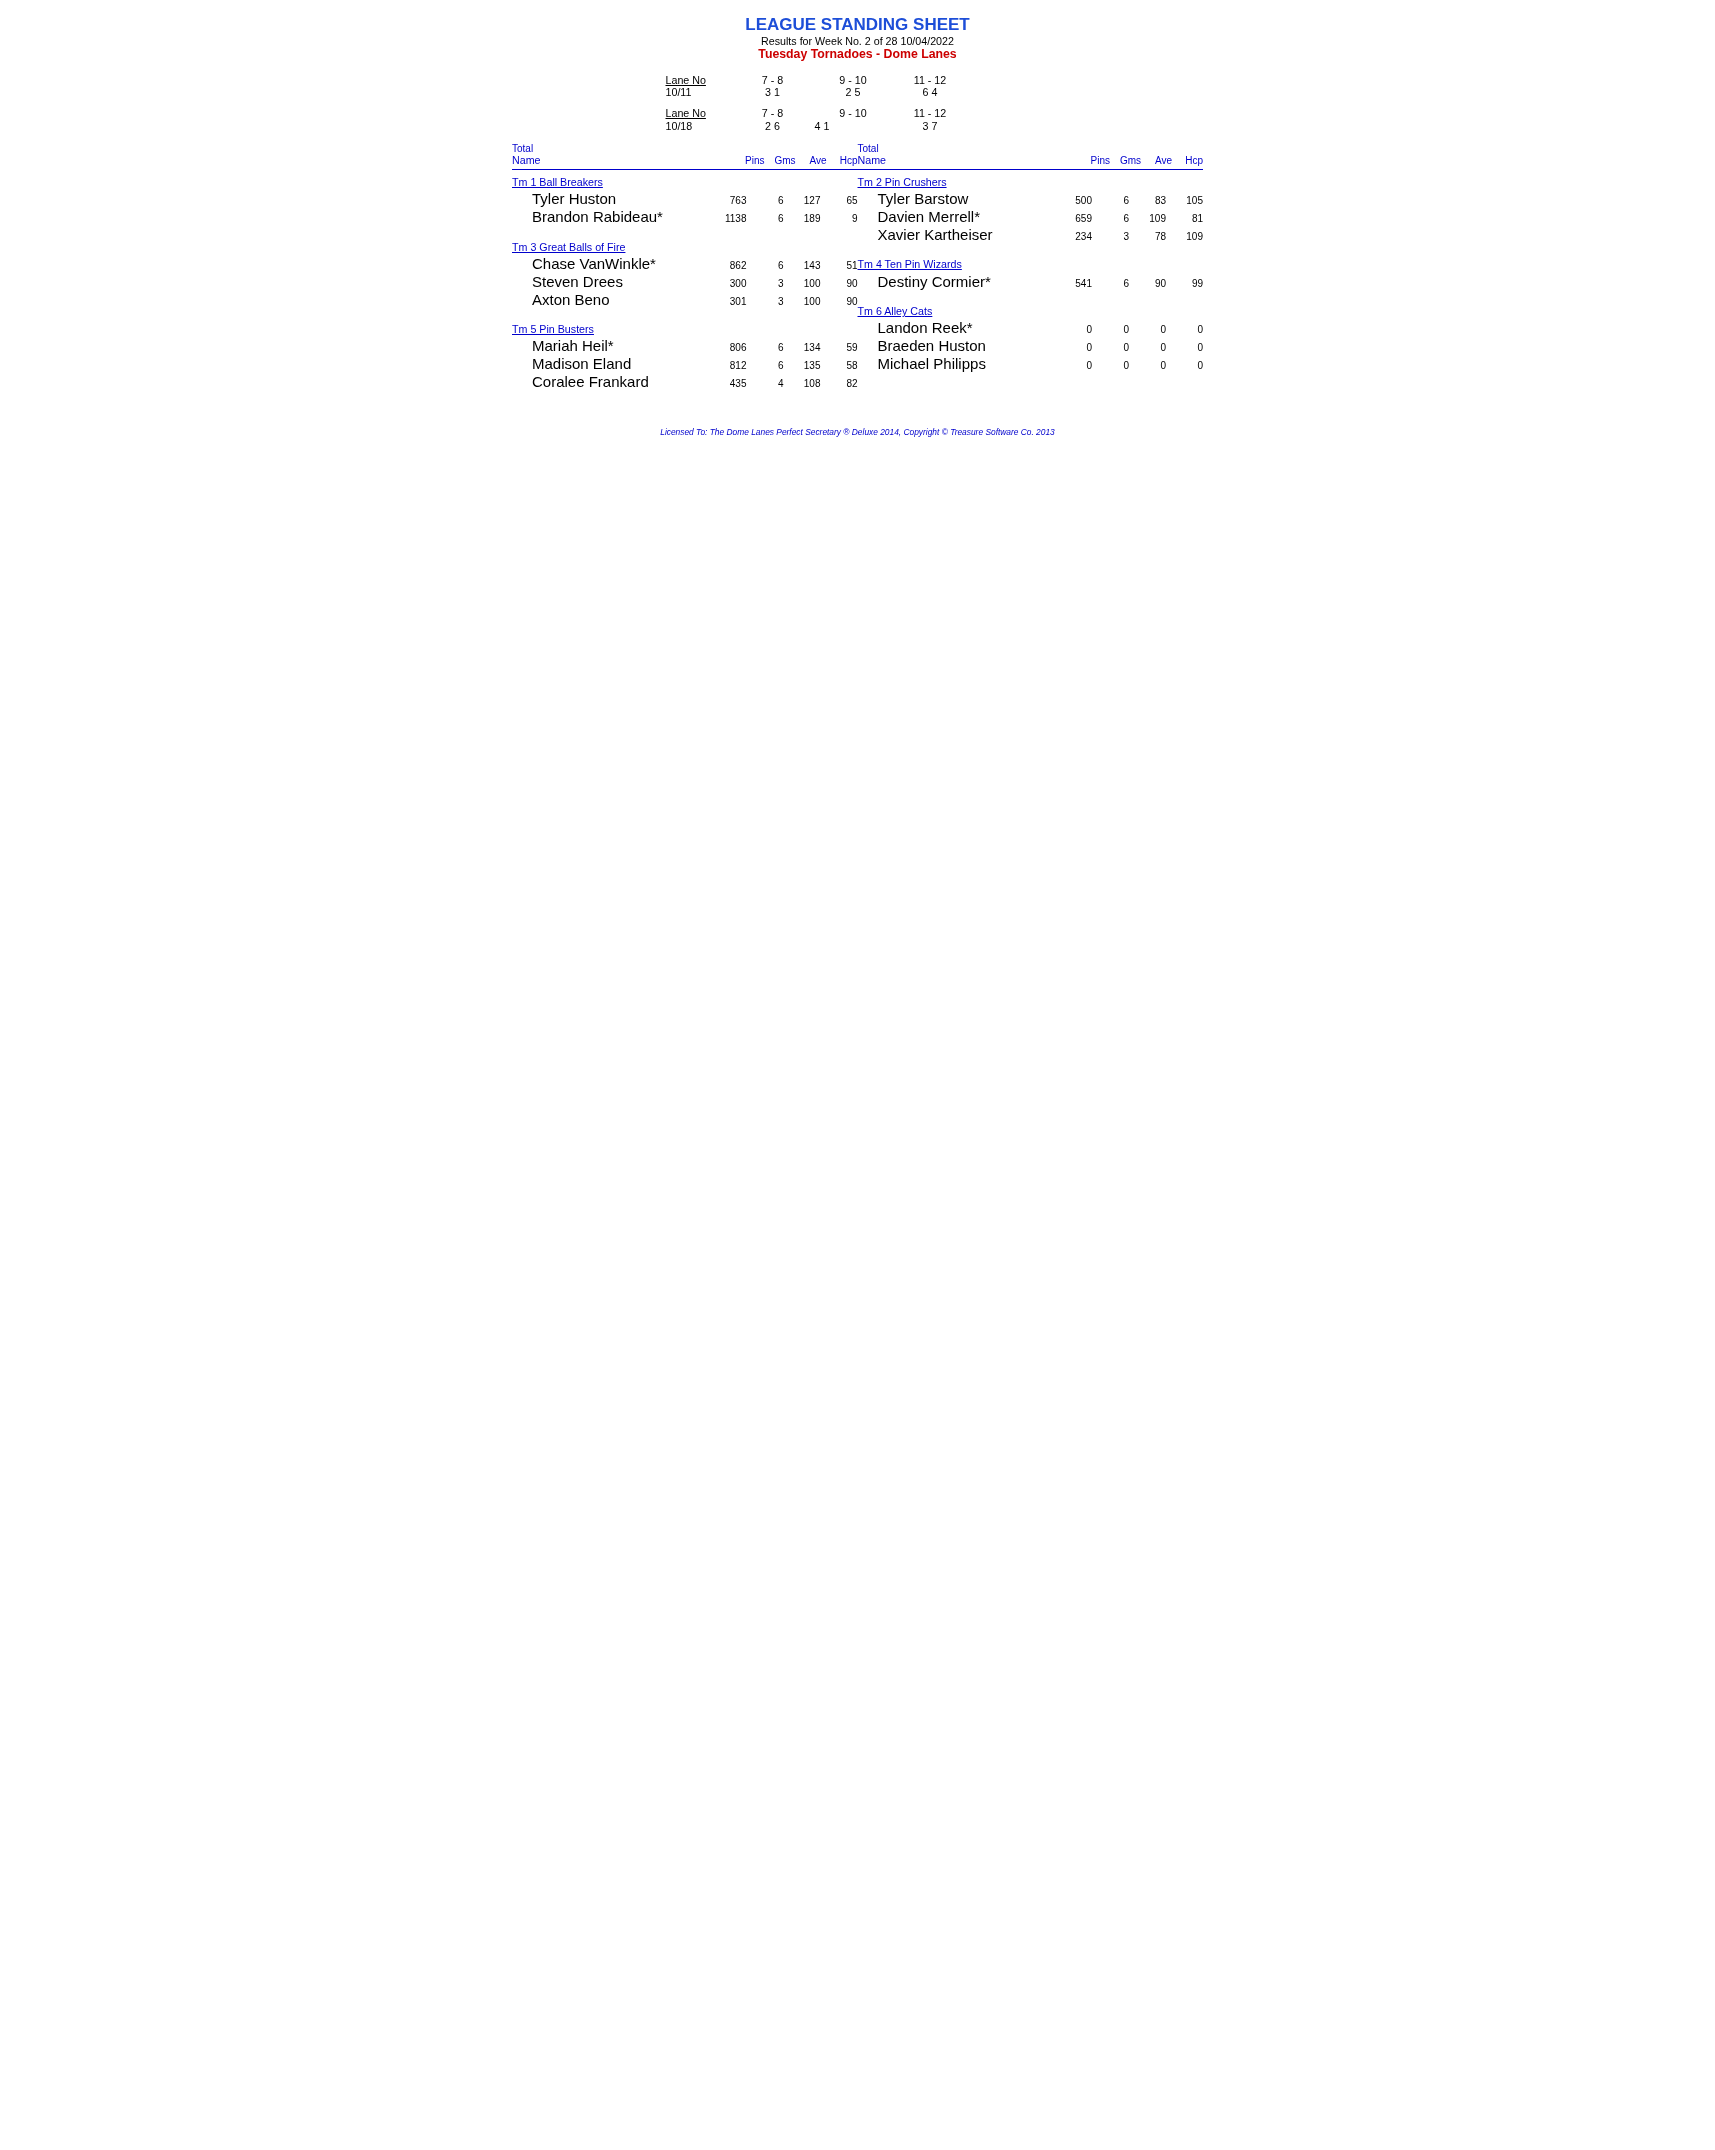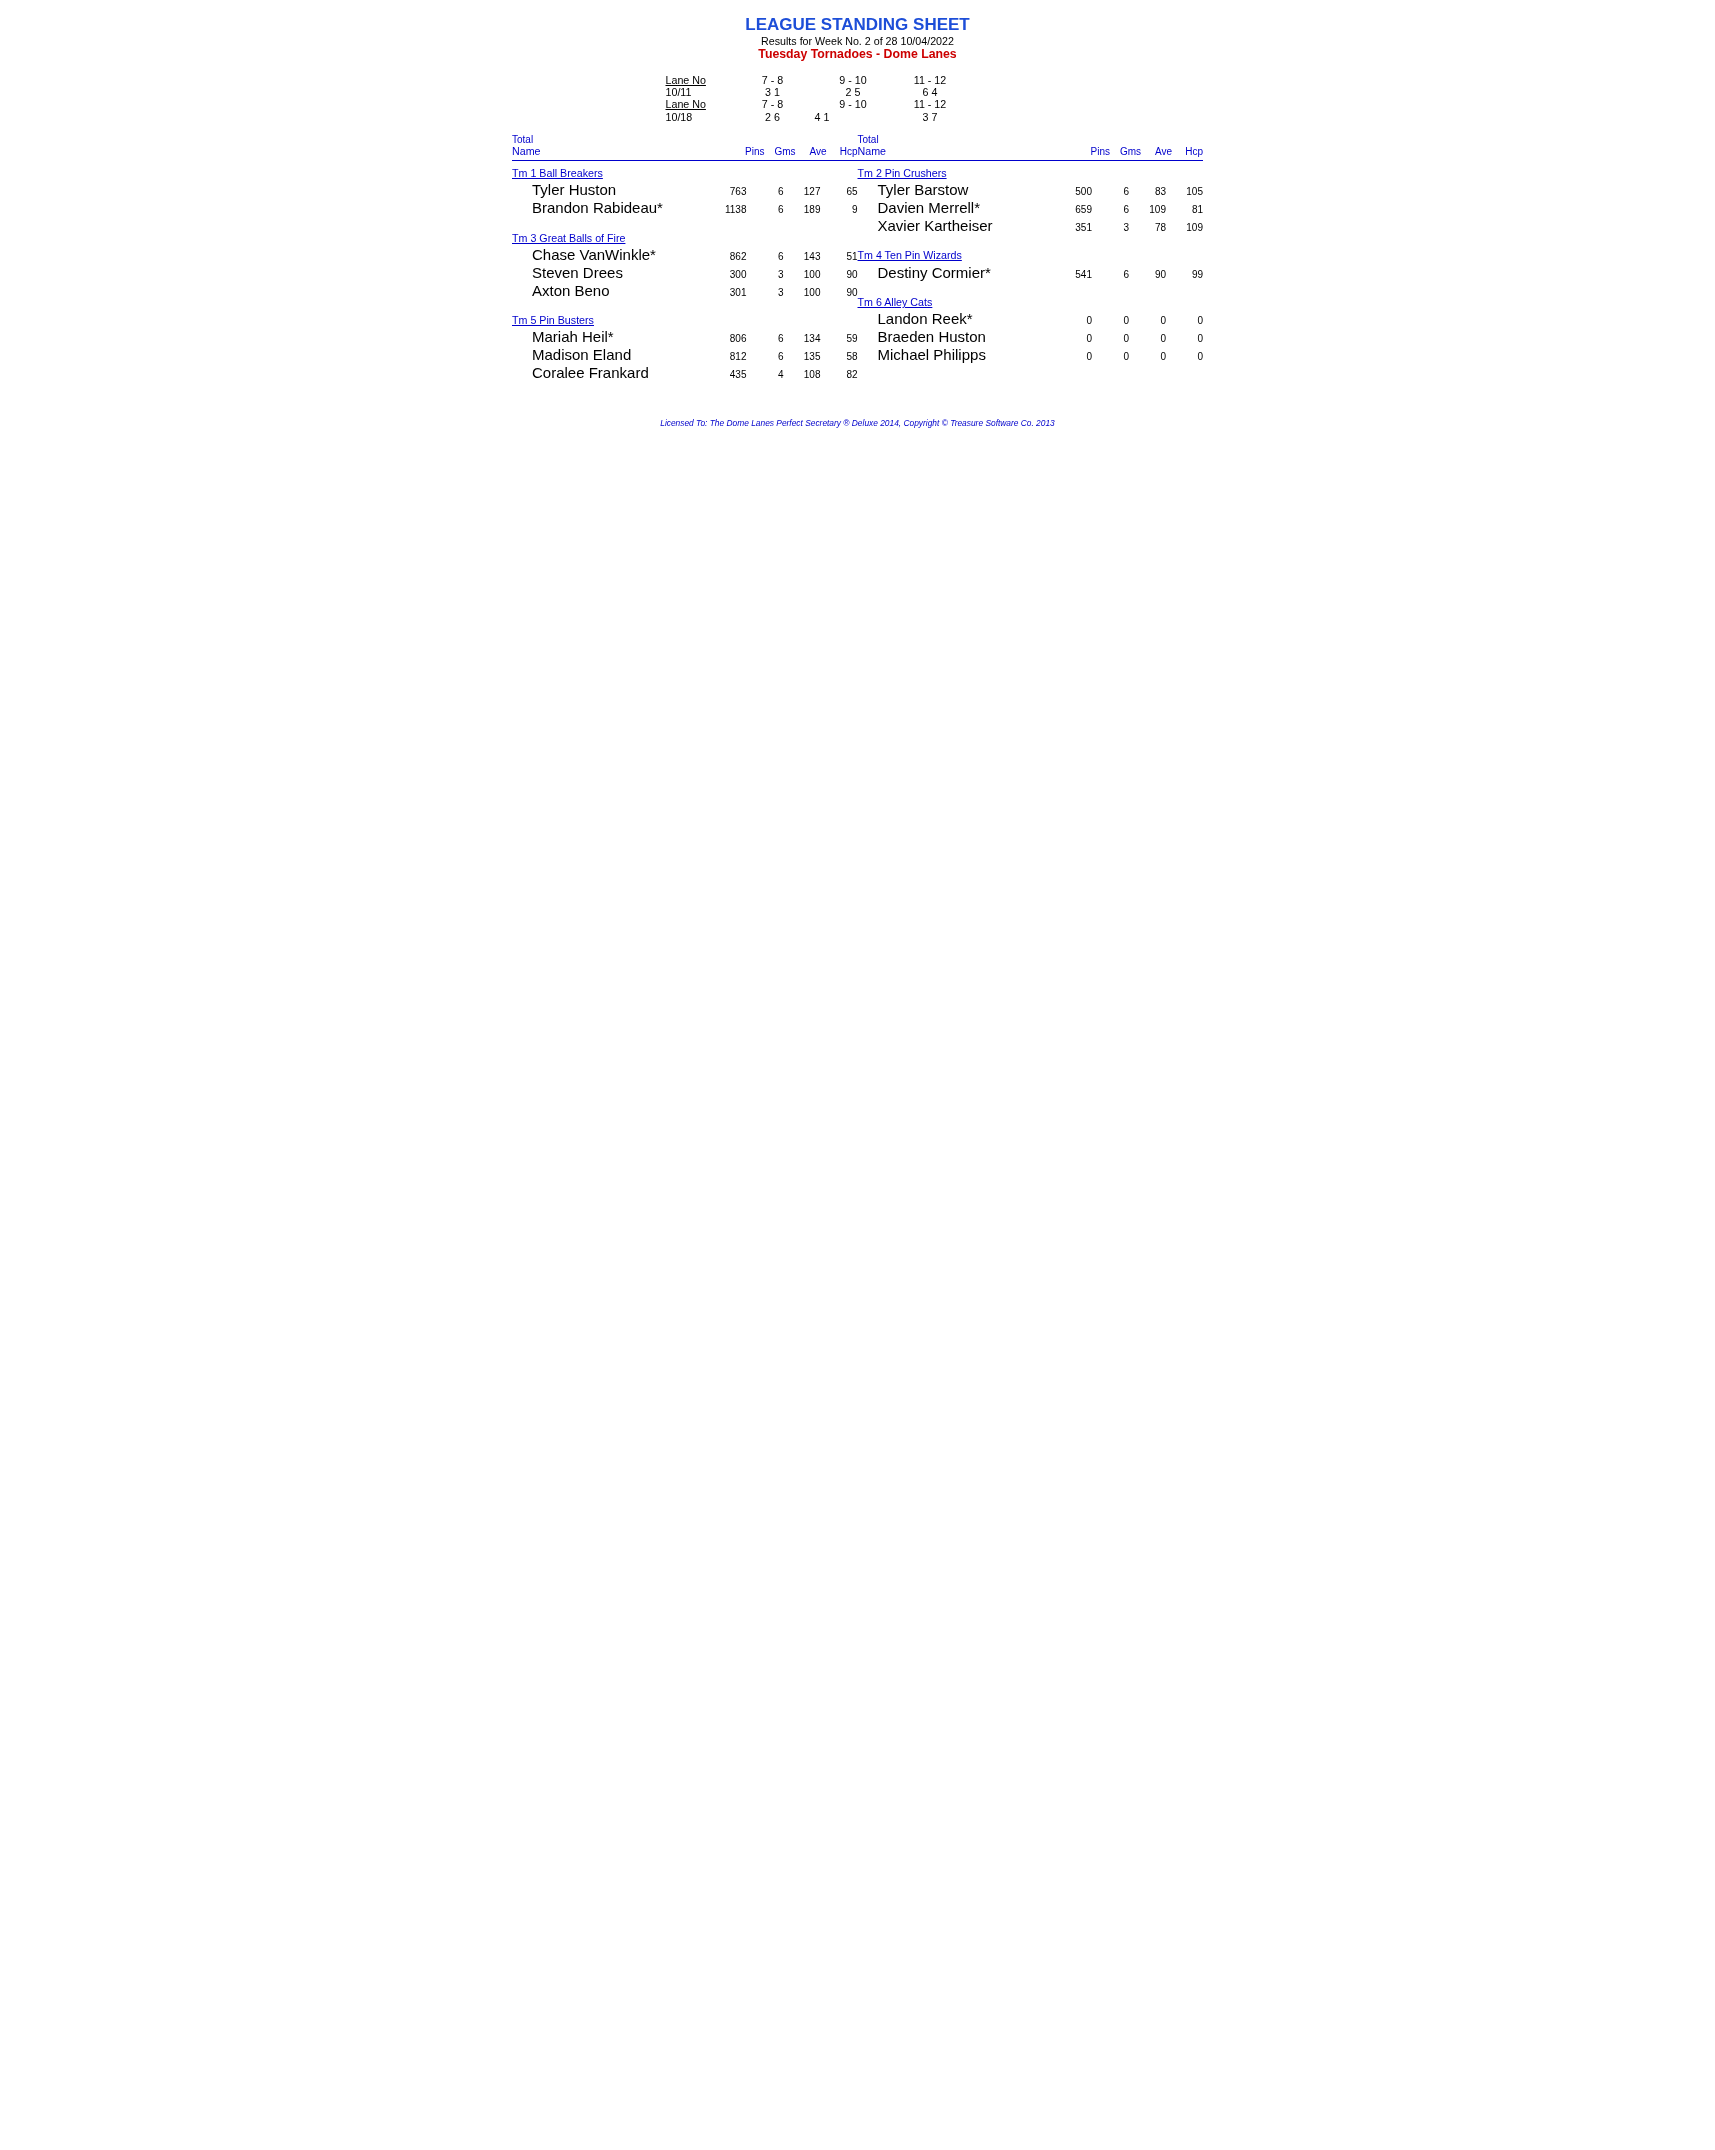--- a/index.html
+++ b/index.html
@@ -83,21 +83,21 @@
 </div>
 
 <div style="margin: 7.7px auto; width: 384px;">
 
   <div style="display:flex; align-items:baseline; font-size:10.7px; margin-bottom:0.8px;">
     <span style="width:65px; text-decoration:underline;">Lane No</span>
     <span style="width:84px; text-align:center;">7 - 8</span>
     <span style="width:77px; text-align:center;">9 - 10</span>
     <span style="width:77px; text-align:center;">11 - 12</span>
   </div>
-  <div style="display:flex; align-items:baseline; font-size:10.7px; margin-bottom:0;">
+  <div style="display:flex; align-items:baseline; font-size:10.7px; margin-bottom:9px;">
     <span style="width:65px;">10/11</span>
     <span style="width:84px; text-align:center;">3   1</span>
     <span style="width:77px; text-align:center;">2   5</span>
     <span style="width:77px; text-align:center;">6   4</span>
   </div>
 
   <div style="display:flex; align-items:baseline; font-size:10.7px; margin-bottom:0.8px;">
     <span style="width:65px; text-decoration:underline;">Lane No</span>
     <span style="width:84px; text-align:center;">7 - 8</span>
     <span style="width:77px; text-align:center;">9 - 10</span>
@@ -223,21 +223,21 @@
       </div>
       <div class="player-row">
         <span class="player-name">Davien Merrell*</span>
         <span class="stat-val">659</span>
         <span class="stat-val">6</span>
         <span class="stat-val">109</span>
         <span class="stat-val">81</span>
       </div>
       <div class="player-row">
         <span class="player-name">Xavier Kartheiser</span>
-        <span class="stat-val">351</span>
+        <span class="stat-val">234</span>
         <span class="stat-val">3</span>
         <span class="stat-val">78</span>
         <span class="stat-val">109</span>
       </div>
     </div>
 
     <div class="team-section">
       <div class="team-name">Tm 4 Ten Pin Wizards</div>
       <div class="player-row">
         <span class="player-name">Destiny Cormier*</span>

